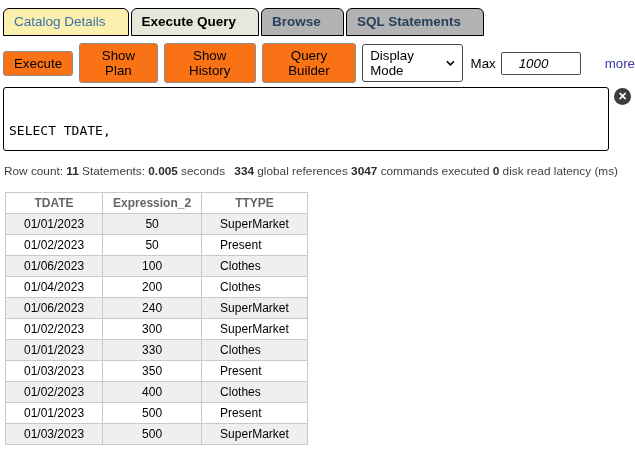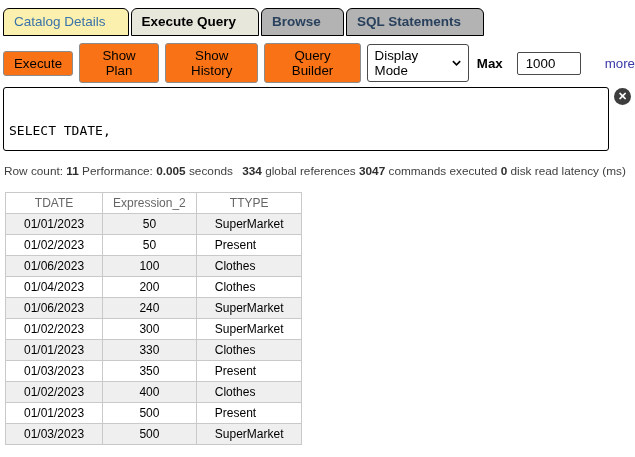--- a/index.html
+++ b/index.html
@@ -41,28 +41,29 @@
   .fake-select {
     display: inline-flex; align-items: center; gap: 4px;
     background: #fff;
     border: 1.7px solid #4a4a4a;
     border-radius: 3px;
     padding: 3px 7px;
     font-size: 13.3px;
     margin-right: 6px;
   }
   .chev { width: 10px; height: 6px; display: inline-block; }
-  .max-label { font-weight: bold; margin: 0 14px 0 2px; font-size: 13.3px; }
+  .max-label { font-weight: normal; margin: 0 5px 0 2px; font-size: 13.3px; }
   .max-input {
-    width: 64px;
+    width: 80px;
     border: 1.7px solid #4a4a4a;
     border-radius: 2px;
-    padding: 3px 8px;
-    font-size: 13.3px;
-    font-family: "Liberation Sans", sans-serif;
+    padding: 3px 17px;
+    font-size: 13.3px;
+    font-family: "Liberation Sans", sans-serif;
+    font-style: italic;
   }
   .more-link {
     color: #3939a8;
     margin-left: 24px;
     font-size: 13.3px;
     text-decoration: none;
     cursor: pointer;
   }
 
   
@@ -113,21 +114,21 @@
     border-collapse: collapse;
     font-size: 12px;
   }
   .results th, .results td {
     border: 1px solid #c9c9c9;
     padding: 3px 18px;
     height: 19px;
   }
   .results th {
     color: #666;
-    font-weight: normal;
+    font-weight: bold;
     text-align: center;
     padding: 3px 10px;
     background: #fff;
   }
   .results td { background: #fff; }
   .results tr.odd td { background: #efefef; }
   .col-tdate { min-width: 64px; text-align: center; }
   .col-expr  { min-width: 80px; text-align: center; }
   .col-ttype { min-width: 74px; text-align: left; }
 </style>
@@ -163,21 +164,21 @@
     
     
     
   </div>
   <div class="close-btn">✕</div>
 </div>
 
 <div class="stats">
   <span>Row count:</span>
   <b>11</b>
-  <span>Performance:</span>
+  <span>Statements:</span>
   <b>0.005</b>
   <span>seconds</span>
   <b class="gap2">334</b>
   <span>global references</span>
   <b>3047</b>
   <span>commands executed</span>
   <b>0</b>
   <span>disk read latency (ms)</span>
   
 </div>

